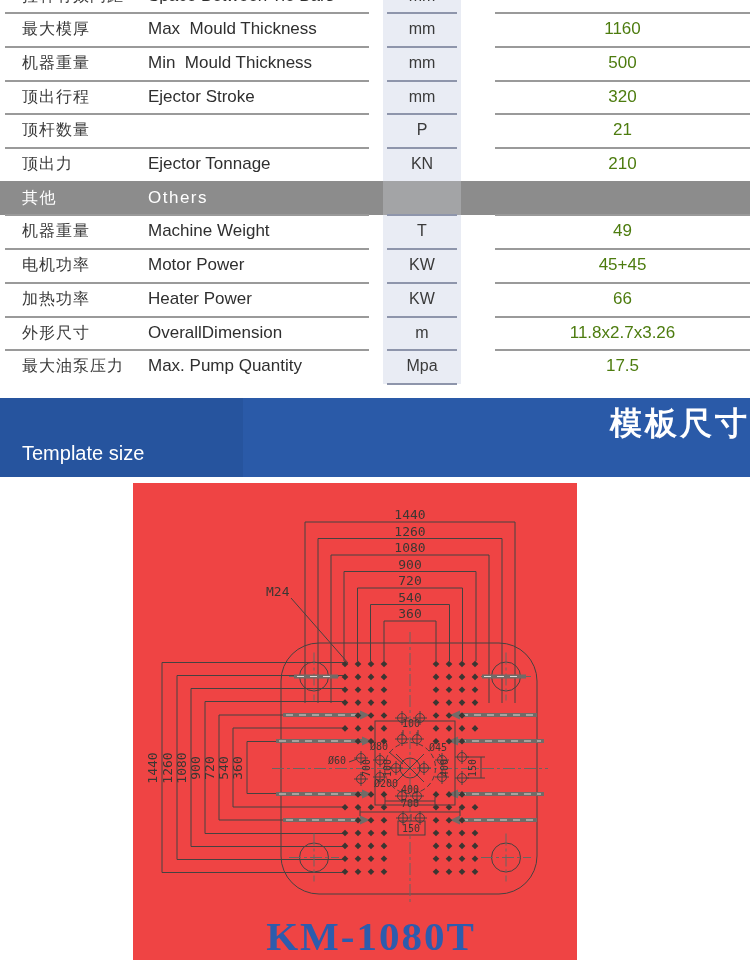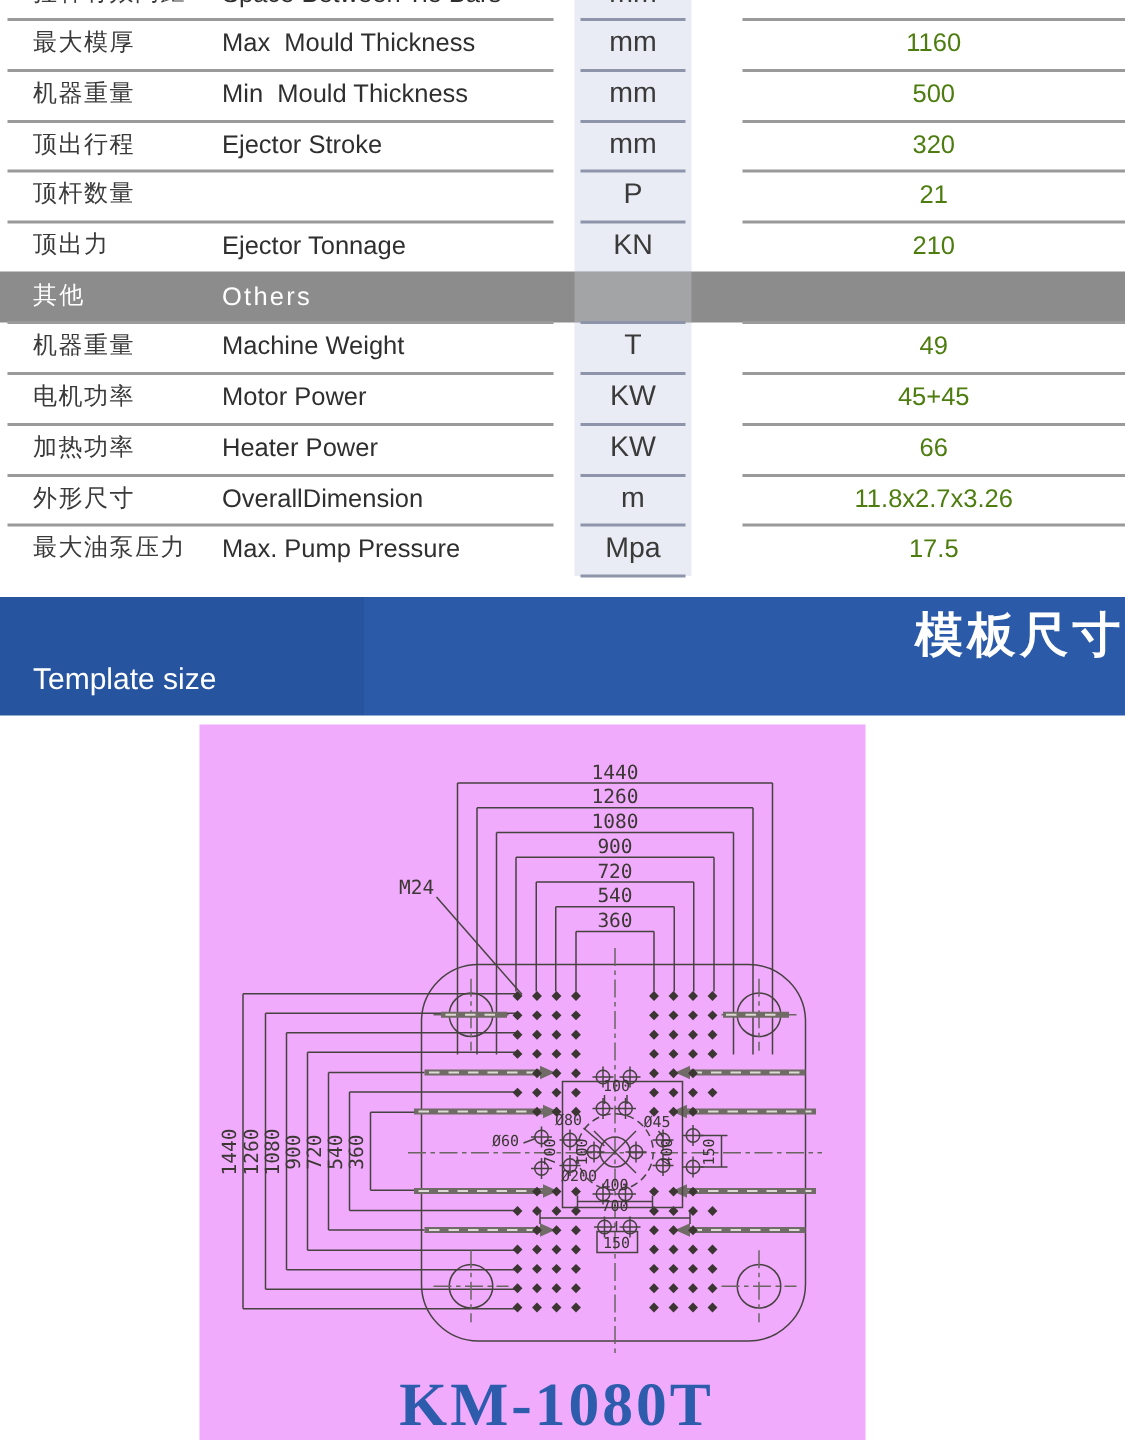--- a/index.html
+++ b/index.html
@@ -8,37 +8,37 @@
 
   
   .spec-table{position:absolute;left:0;top:0;width:750px;height:392px;overflow:hidden;}
   .unit-col{position:absolute;left:383px;top:0;width:78px;height:384px;background:#e9ecf4;}
   .srow{position:absolute;left:0;width:750px;height:34px;}
   .srow.others{background:#8c8c8c;}
   .others-tint{position:absolute;left:383px;top:0;width:78px;height:100%;background:rgba(233,236,244,.25);}
   .cell{position:absolute;top:0;height:34px;line-height:34px;color:#333;white-space:pre;}
   .c-zh{left:22px;font-size:16px;letter-spacing:1px;color:#3a3a3a;}
   .c-en{left:148px;font-size:17px;color:#2f2f2f;}
-  .c-unit{left:383px;width:78px;text-align:center;font-size:19px;color:#3a3a3a;}
+  .c-unit{left:383px;width:78px;text-align:center;font-size:16px;color:#3a3a3a;}
   .c-val{left:495px;width:255px;text-align:center;font-size:17px;color:#4d7c0f;}
   .srow.others .c-zh,.srow.others .c-en{color:#ffffff;letter-spacing:1.5px;}
   .sep{position:absolute;height:2px;}
   .sep-l{left:5px;width:364px;background:#9a9a9a;}
   .sep-v{left:495px;width:255px;background:#9a9a9a;}
   .sep-u{left:387px;width:70px;background:#8e95ab;}
 
   
   .band{position:absolute;left:0;top:398px;width:750px;height:79px;box-sizing:border-box;
         padding:9px 0 0 22px;color:#fff;
         background:linear-gradient(to right,#26549e 0,#26549e 243px,#2a5aa8 243px);}
   .band-zh{font-size:32px;font-weight:bold;letter-spacing:3px;line-height:33px;text-align:right;}
   .band-en{font-size:20px;line-height:26px;}
 
   
-  .card{position:absolute;left:133px;top:483px;width:444px;height:477px;background:#f0abfc;}
+  .card{position:absolute;left:133px;top:483px;width:444px;height:477px;background:#ef4444;}
   .ln{stroke:#474240;stroke-width:1;fill:none;}
   .cl{stroke:#6a6560;stroke-width:1;fill:none;stroke-dasharray:12 3 3 3;}
   .dshc{stroke:#474240;stroke-width:1;fill:none;stroke-dasharray:5 3;}
   .dia{fill:#3b3632;}
   .bar{fill:#716b67;}
   .bardash{stroke:#ddd9d5;stroke-width:1.2;fill:none;stroke-dasharray:7 6;}
   text.d{font-family:"DejaVu Sans Mono","Liberation Mono",monospace;font-size:13px;fill:#3b3733;}
   text.s{font-family:"DejaVu Sans Mono","Liberation Mono",monospace;font-size:10px;fill:#3b3733;}
   text.km{font-family:"Liberation Serif",serif;font-size:41px;font-weight:bold;
           fill:#2d5cad;letter-spacing:2px;}
@@ -136,21 +136,21 @@
         <div class="cell c-zh">外形尺寸</div>
         <div class="cell c-en">OverallDimension</div>
         <div class="cell c-unit">m</div>
         <div class="cell c-val">11.8x2.7x3.26</div>
       </div>
       <div class="sep sep-l" style="top: 315.5px;"></div>
       <div class="sep sep-v" style="top: 315.5px;"></div>
       <div class="sep sep-u" style="top: 315.5px;"></div>
       <div class="srow" style="top: 349.2px;">
         <div class="cell c-zh">最大油泵压力</div>
-        <div class="cell c-en">Max. Pump Pressure</div>
+        <div class="cell c-en">Max. Pump Quantity</div>
         <div class="cell c-unit">Mpa</div>
         <div class="cell c-val">17.5</div>
       </div>
       <div class="sep sep-l" style="top: 349.2px;"></div>
       <div class="sep sep-v" style="top: 349.2px;"></div>
       <div class="sep sep-u" style="top: 349.2px;"></div>
       <div class="sep sep-u" style="top: 382.9px;"></div>
     </div>
 
   <div class="band">

